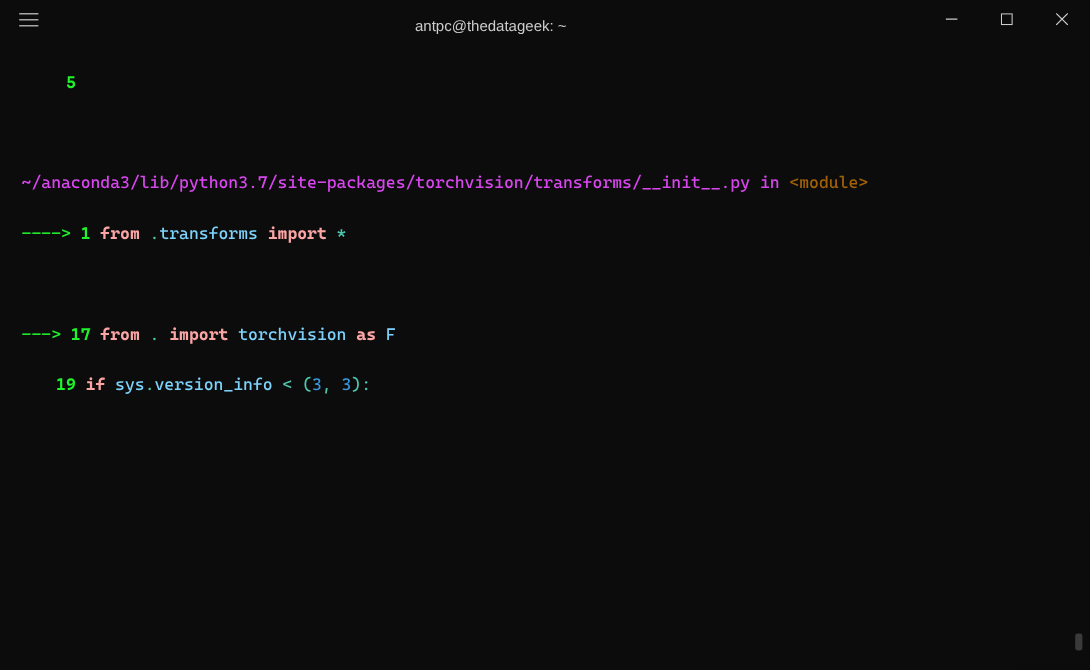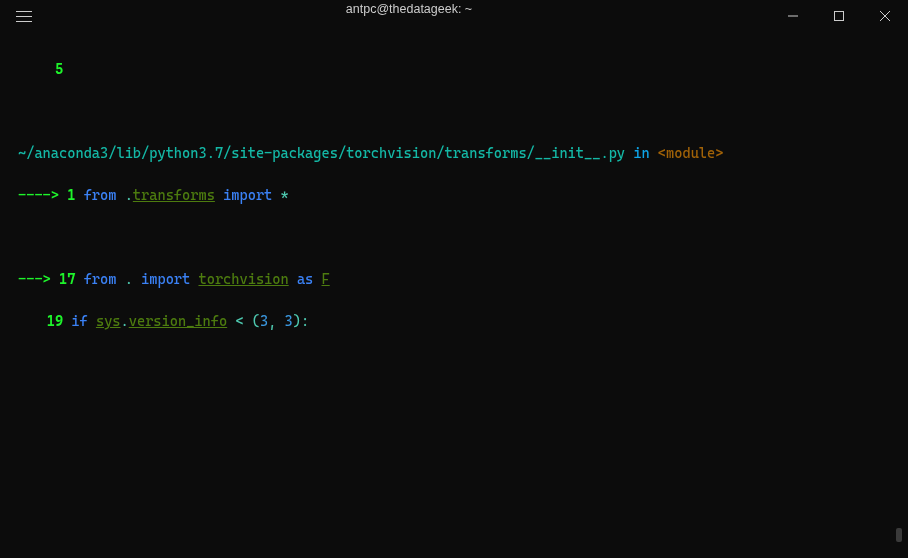--- a/index.html
+++ b/index.html
@@ -7,21 +7,21 @@
   body {
     background: #0c0c0c;
     font-family: "Cascadia Mono", "Consolas", "Menlo", monospace;
     font-size: 14px;
     line-height: 1.5;
     color: #cccccc;
   }
   .titlebar {
     height: 32px;
     display: flex;
-    align-items: flex-start;
+    align-items: flex-end;
     background: #0c0c0c;
     color: #cccccc;
     padding: 0 0 0 0;
     user-select: none;
   }
   .hamburger {
     width: 48px; height: 32px;
     display: flex; flex-direction: column; justify-content: center; align-items: center;
     gap: 4px;
   }
@@ -40,27 +40,27 @@
   }
   .win-btn svg { width: 10px; height: 10px; }
   .terminal {
     padding: 6px 18px 10px 18px;
     white-space: pre;
     letter-spacing: 0;
   }
   .line { min-height: 21px; }
   .ln { display:inline-block; width: 5.5ch; text-align: right; color:#1ef52b; font-weight:bold; }
   .arrow { color:#1ef52b; }
-  .kw { color:#3b82f6; }
+  .kw { color:#fca5a5;font-weight:bold; }
   .op { color:#4ec9b0; }
-  .path { color:#14b8a6; }
+  .path { color:#d946ef; }
   .tag { color:#a16207; }
   .num { color:#3a96dd; }
-  .id { color:#4d7c0f;text-decoration:underline; }
-  .txt { color:#0ea5e9;text-align:center; }
+  .id { color:#7dd3fc; }
+  .txt { color:#d946ef;text-align:center; }
   .scroll-ind {
     position: absolute; right: 6px; bottom: 16px;
     width: 6px; height: 14px; background: #3a3a3a; border-radius: 2px;
   }
 </style>
 </head>
 <body>
 
 <div class="titlebar">
   <div class="hamburger">

